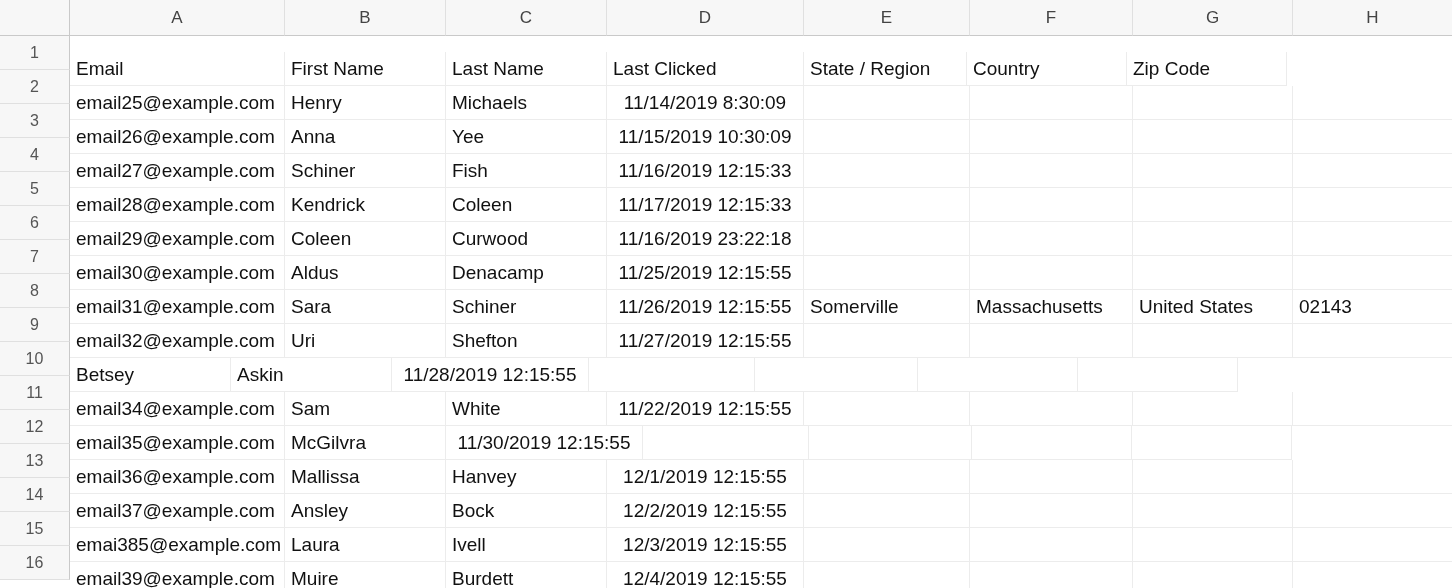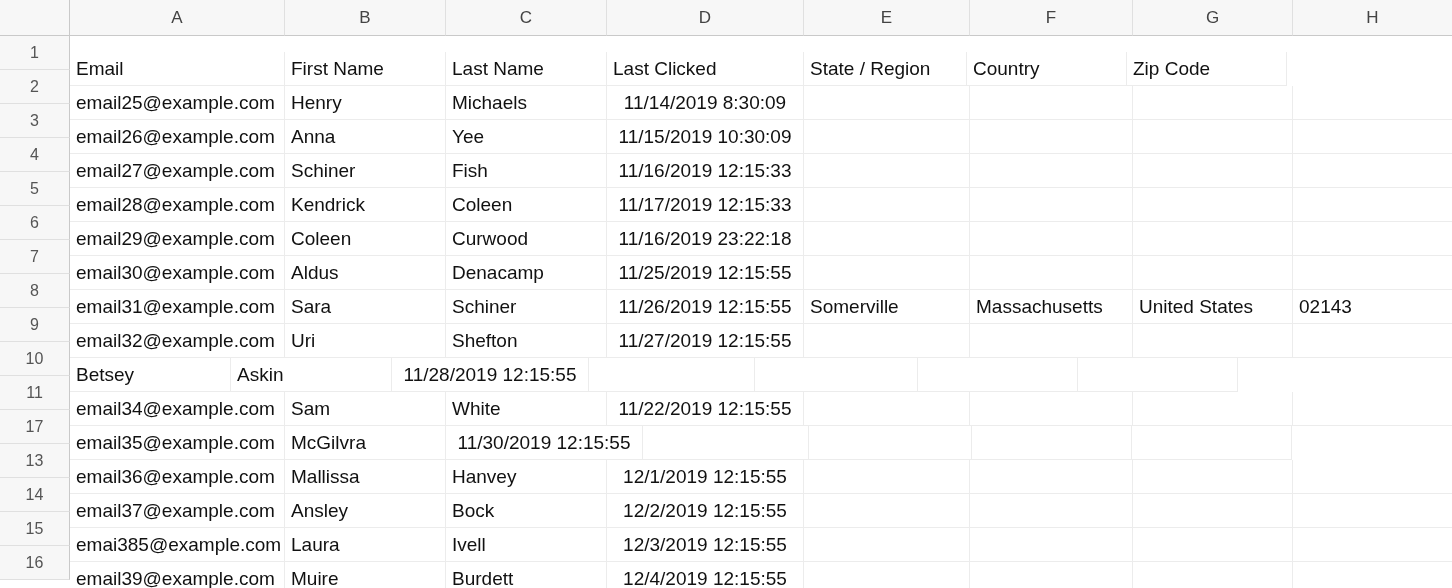--- a/index.html
+++ b/index.html
@@ -46,21 +46,21 @@
     <div class="row-hdr">2</div>
     <div class="row-hdr">3</div>
     <div class="row-hdr">4</div>
     <div class="row-hdr">5</div>
     <div class="row-hdr">6</div>
     <div class="row-hdr">7</div>
     <div class="row-hdr">8</div>
     <div class="row-hdr">9</div>
     <div class="row-hdr">10</div>
     <div class="row-hdr">11</div>
-    <div class="row-hdr">17</div>
+    <div class="row-hdr">12</div>
     <div class="row-hdr">13</div>
     <div class="row-hdr">14</div>
     <div class="row-hdr">15</div>
     <div class="row-hdr">16</div>
   </div>
 
   <div class="grid">
 
     <div class="grid-row">
       <div class="cell cA">Email</div>

